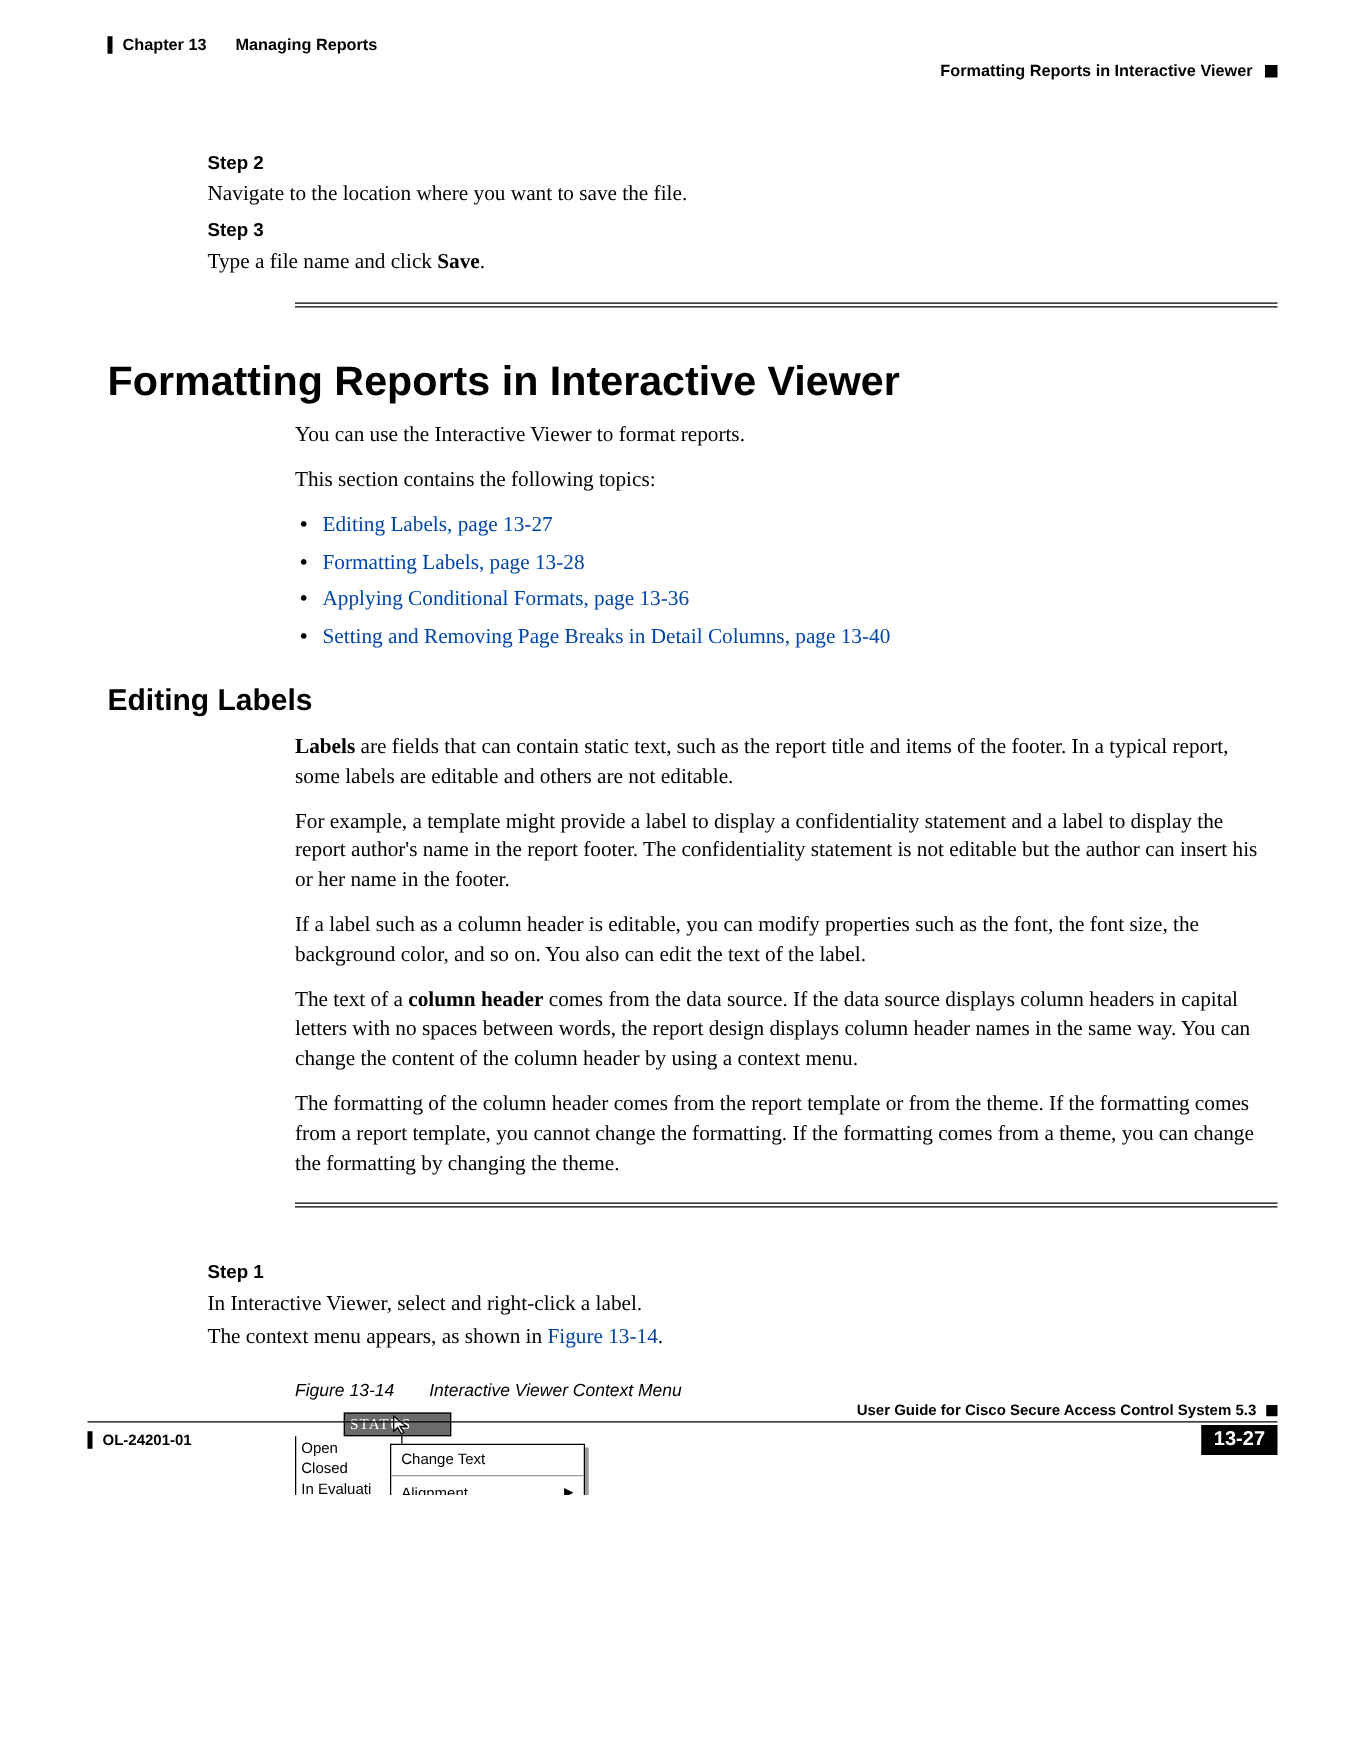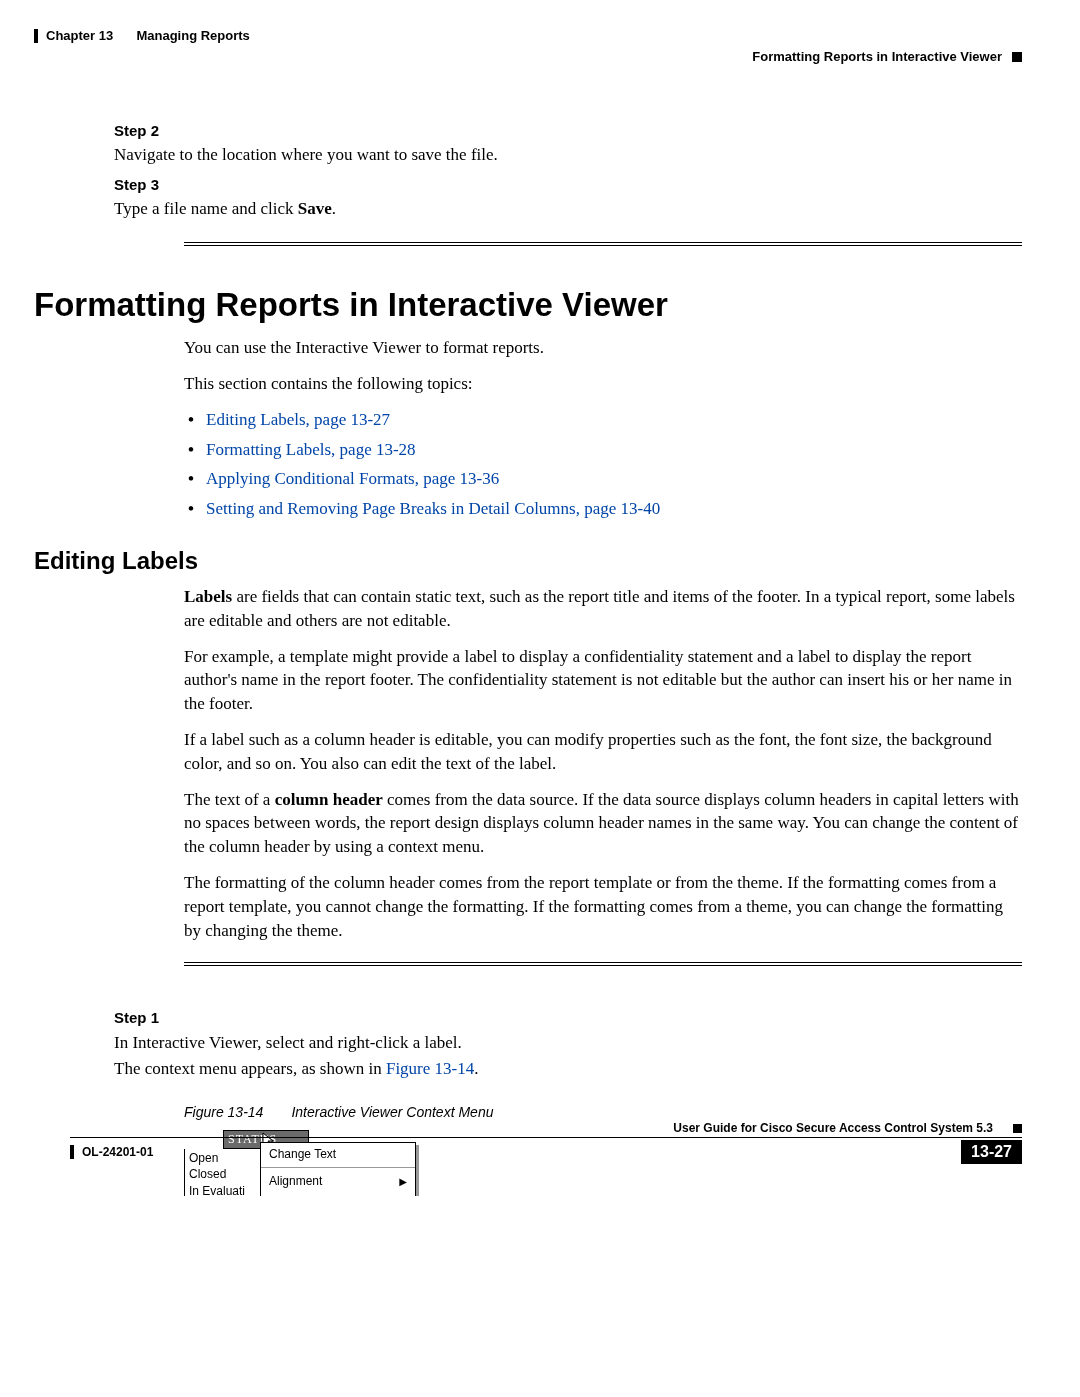--- a/index.html
+++ b/index.html
@@ -7,21 +7,21 @@
   padding: 0;
   background: #fff;
   font-family: "Times New Roman", Times, serif;
   color: #000;
 }
 .page {
   width: 1080px;
   height: 1196px;
   position: relative;
   box-sizing: border-box;
-  padding: 28px 58px 40px 34px;
+  padding: 28px 58px 40px 86px;
 }
 .running-header {
   font-family: Arial, Helvetica, sans-serif;
   font-size: 13px;
   font-weight: bold;
 }
 .running-header .top-row {
   display: flex;
   align-items: center;
   gap: 8px;
@@ -143,21 +143,21 @@
   border-left: 1px solid #000;
   border-right: 1px solid #000;
   border-bottom: 1px solid #000;
   width: 76px;
   padding: 1px 4px 2px 4px;
   line-height: 1.35;
 }
 .ctx-menu {
   position: absolute;
   left: 76px;
-  top: 12px;
+  top: 25px;
   width: 154px;
   background: #fff;
   border: 1px solid #000;
   box-shadow: 3px 3px 0 rgba(0,0,0,0.4);
   font-size: 12px;
 }
 .ctx-item {
   padding: 4px 8px;
   display: flex;
   justify-content: space-between;
@@ -190,21 +190,21 @@
 }
 .footer-top {
   text-align: right;
   font-weight: bold;
   font-size: 12px;
   border-bottom: 1px solid #000;
   padding-bottom: 2px;
   display: flex;
   justify-content: flex-end;
   align-items: center;
-  gap: 20px;
+  gap: 8px;
 }
 .footer-top .sq { width: 9px; height: 9px; background: #000; }
 .footer-bottom {
   display: flex;
   justify-content: space-between;
   align-items: center;
   margin-top: 2px;
 }
 .footer-bottom .left {
   display: flex;

